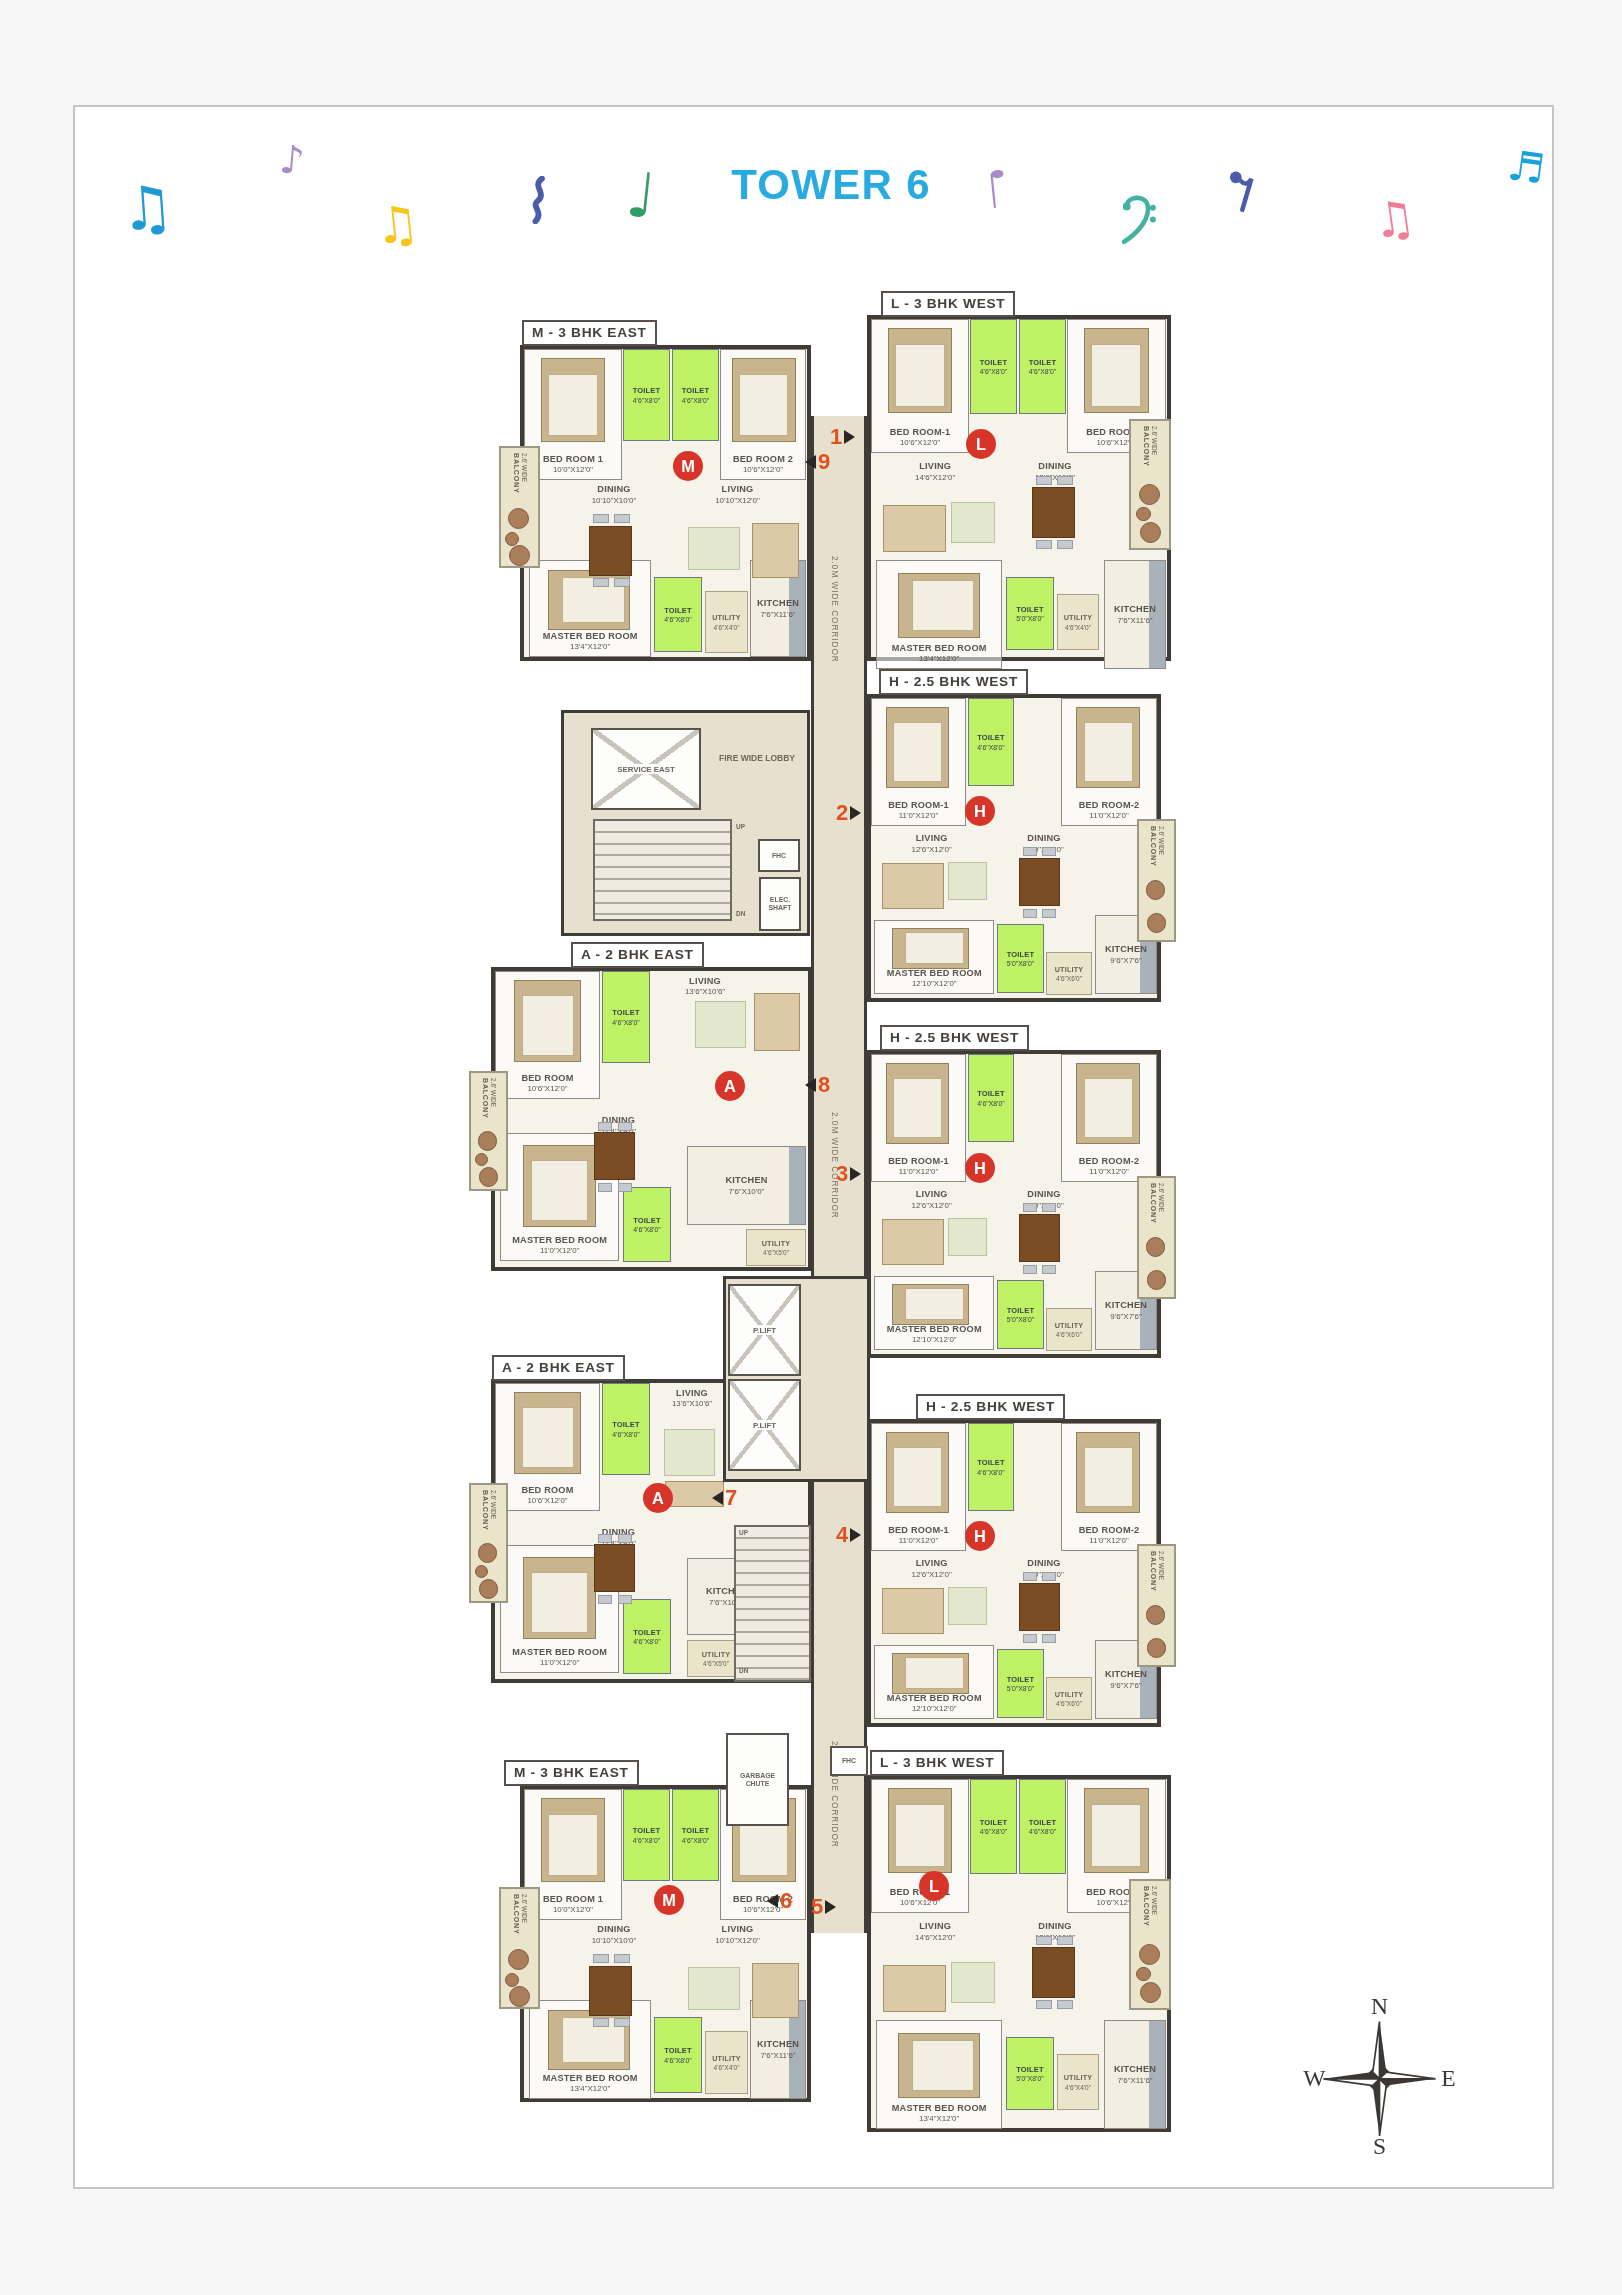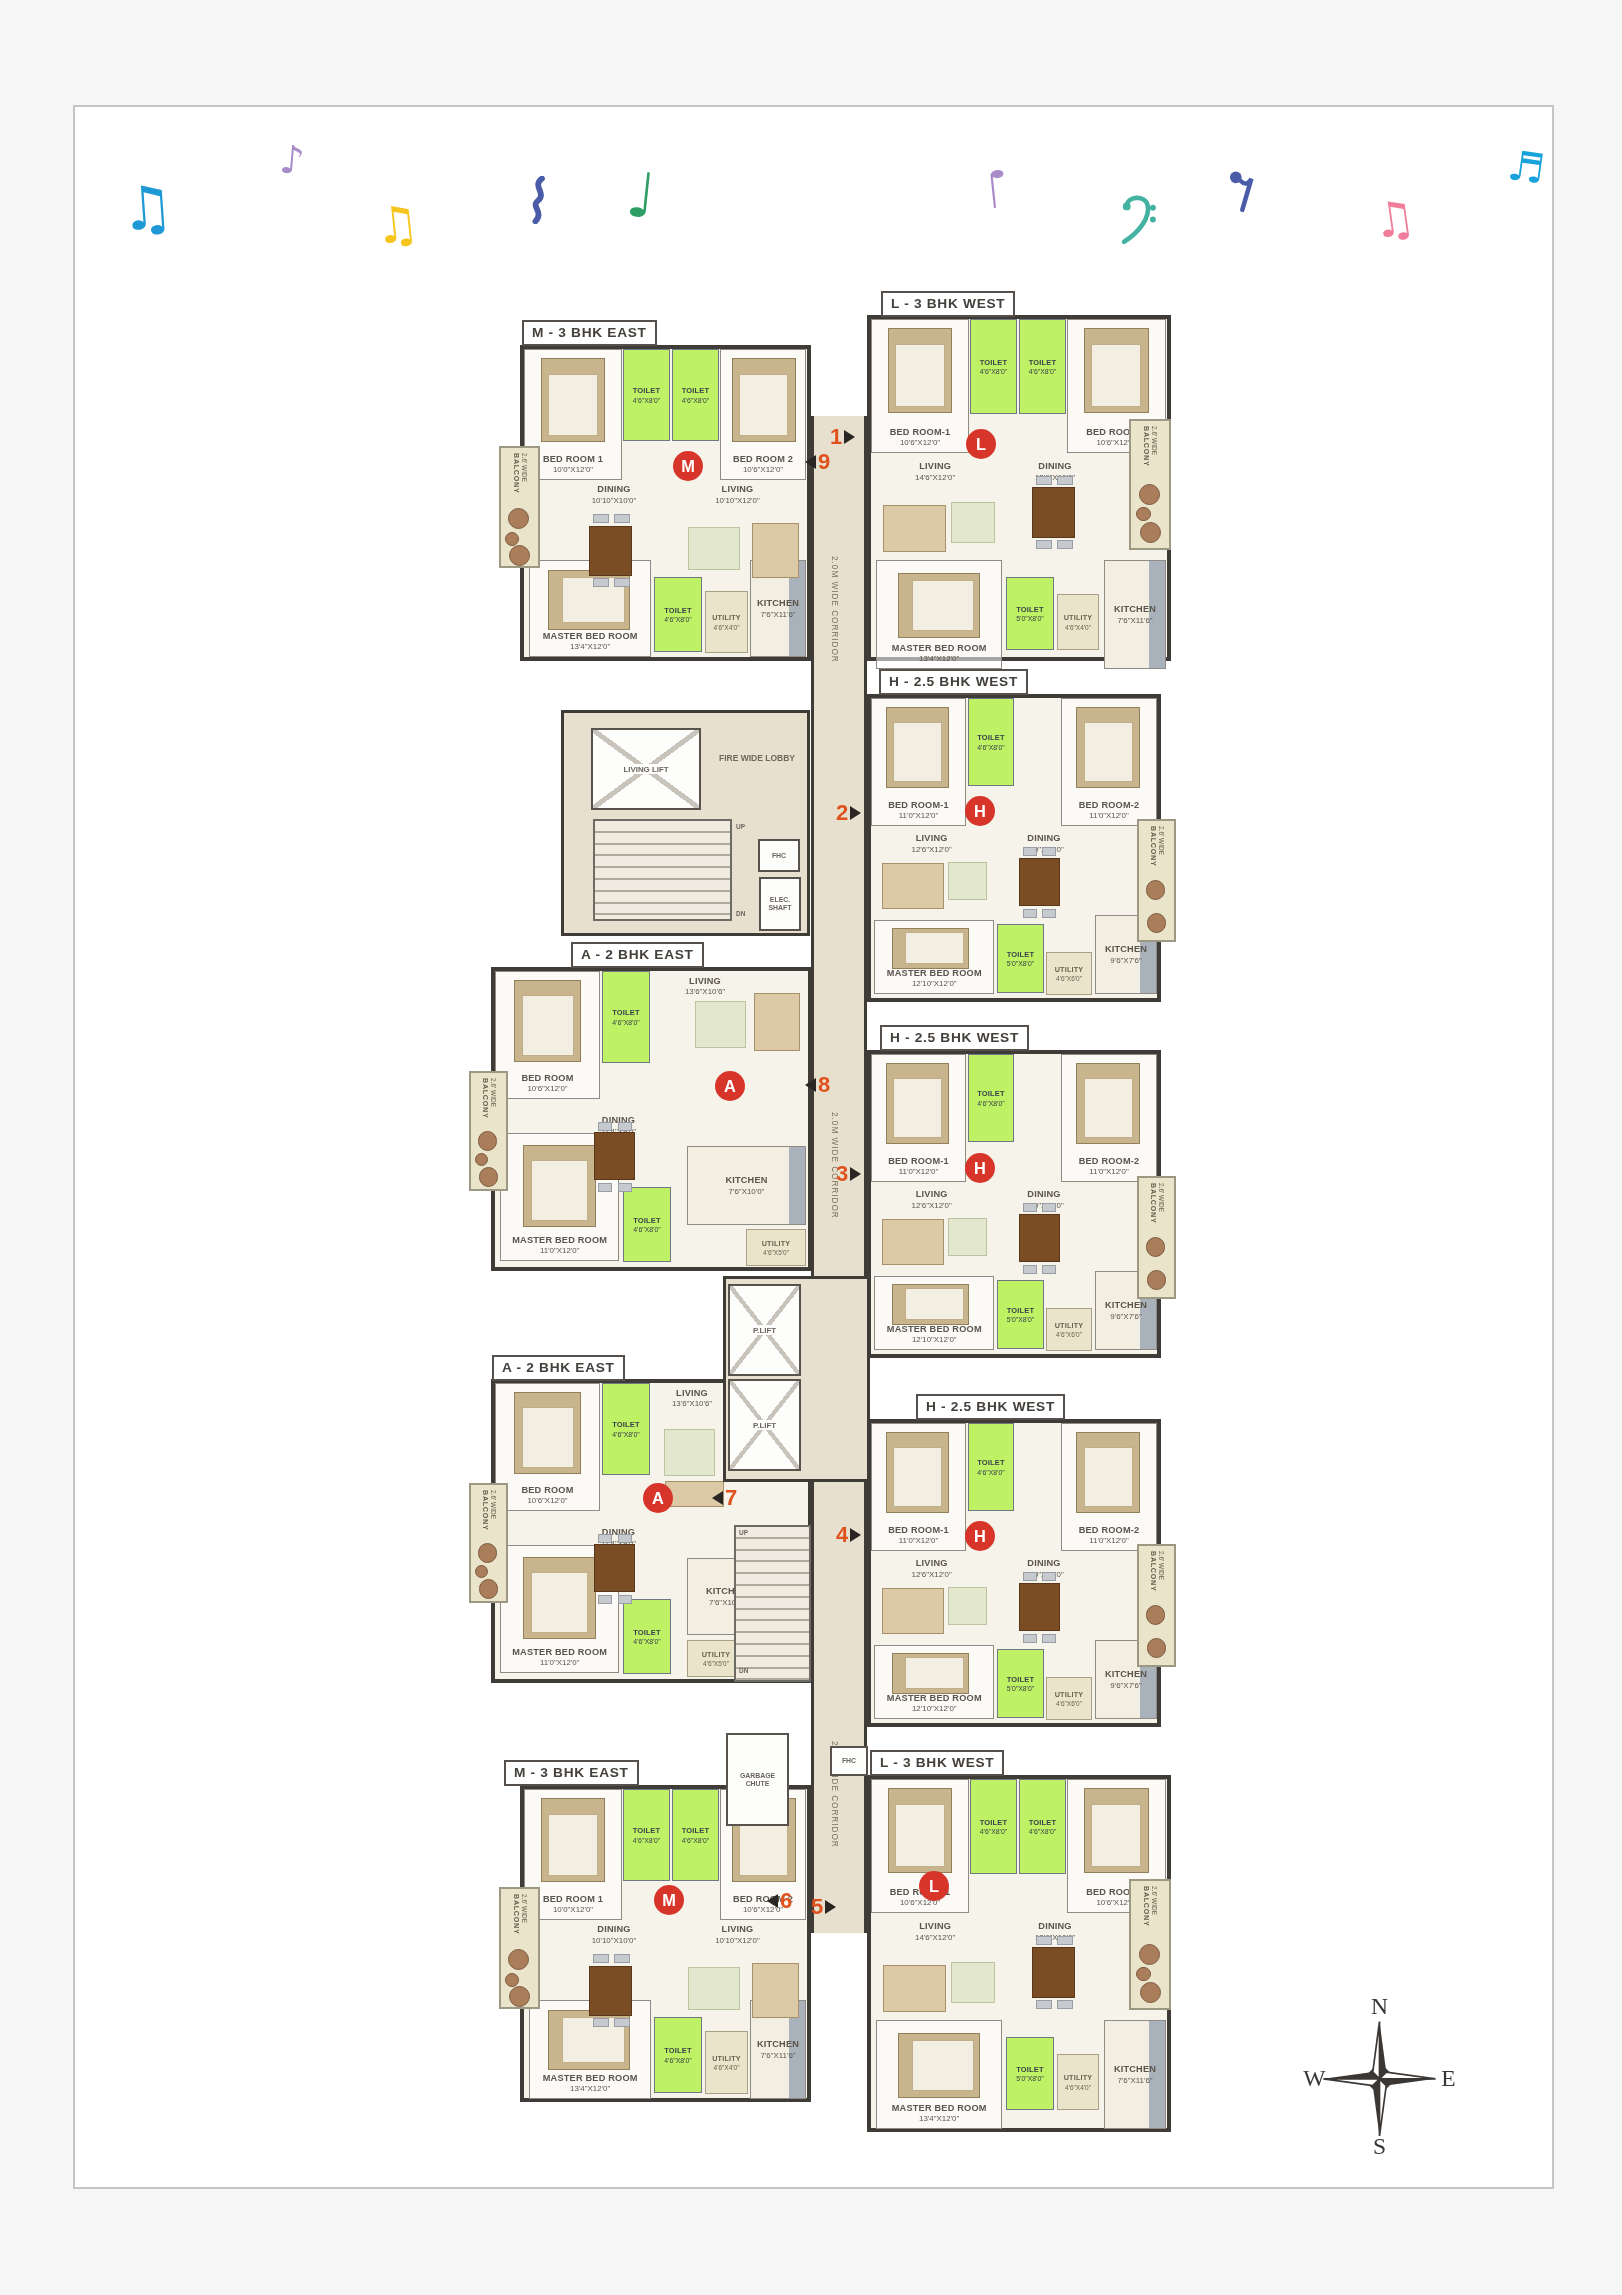--- a/index.html
+++ b/index.html
@@ -49,20 +49,21 @@
   .trl{border-right:11px solid #2A2623}
   .compass{position:absolute;left:1301px;top:1981px;z-index:5}
   .compass text{font-family:"Liberation Serif","DejaVu Serif",serif;font-size:21px;fill:#3B3734}
 </style>
 </head>
 <body>
 
 <div class="page">
   <div class="card"></div>
 
+  <div class="title" style="color: rgb(41, 171, 226);">TOWER 6</div>
 
   <span class="note" style="left: 147px; top: 208px; font-size: 60px; transform: translate(-50%, -50%) rotate(-4deg); color: rgb(31, 153, 214);">♫</span>
   <span class="note" style="left: 292px; top: 160px; font-size: 39px; transform: translate(-50%, -50%) rotate(5deg); color: rgb(169, 139, 201);">♪</span>
   <span class="note" style="left: 397px; top: 225px; font-size: 50px; transform: translate(-50%, -50%) rotate(-6deg); color: rgb(246, 197, 30);">♫</span>
   <svg class="nsvg" style="left:525px;top:176px" width="26" height="48" viewBox="0 0 40 74">
       <path d="M26 4 C10 16 34 26 20 38 C8 48 30 54 16 70" fill="none" stroke-width="9" stroke-linecap="round" stroke="#4A5CA8"></path>
     </svg>
   <span class="note" style="left: 641px; top: 196px; font-size: 62px; transform: translate(-50%, -50%) rotate(6deg); color: rgb(47, 158, 100);">♩</span>
   <span class="note" style="left: 997px; top: 188px; font-size: 51px; transform: translate(-50%, -50%) rotate(174deg); color: rgb(169, 139, 201);">♩</span>
   <svg class="nsvg" style="left:1120px;top:192px" width="37" height="55" viewBox="0 0 56 84">
@@ -80,21 +81,21 @@
 
   <div class="plan">
 
     <div class="corr"></div>
     <span class="cl" style="left:830px;top:556px">2.0M WIDE CORRIDOR</span>
     <span class="cl" style="left:830px;top:1112px">2.0M WIDE CORRIDOR</span>
     <span class="cl" style="left:830px;top:1741px">2.0M WIDE CORRIDOR</span>
 
     <div class="corebox" style="left:561px;top:710px;width:249px;height:226px"></div>
     <div class="lift" style="left:591px;top:728px;width:110px;height:82px">
-        <span>LIVING LIFT</span>
+        <span>SERVICE EAST</span>
       </div>
     <div class="coretext" style="left:708px;top:753px;width:98px">FIRE WIDE LOBBY</div>
     <div class="stairs" style="left:593px;top:819px;width:139px;height:102px"></div>
     <span class="smlab" style="left:736px;top:823px">UP</span>
     <span class="smlab" style="left:736px;top:910px">DN</span>
     <div class="box" style="left:758px;top:839px;width:42px;height:33px">
         <span>FHC</span>
       </div>
     <div class="box" style="left:759px;top:877px;width:42px;height:54px">
         <span>ELEC. SHAFT</span>

